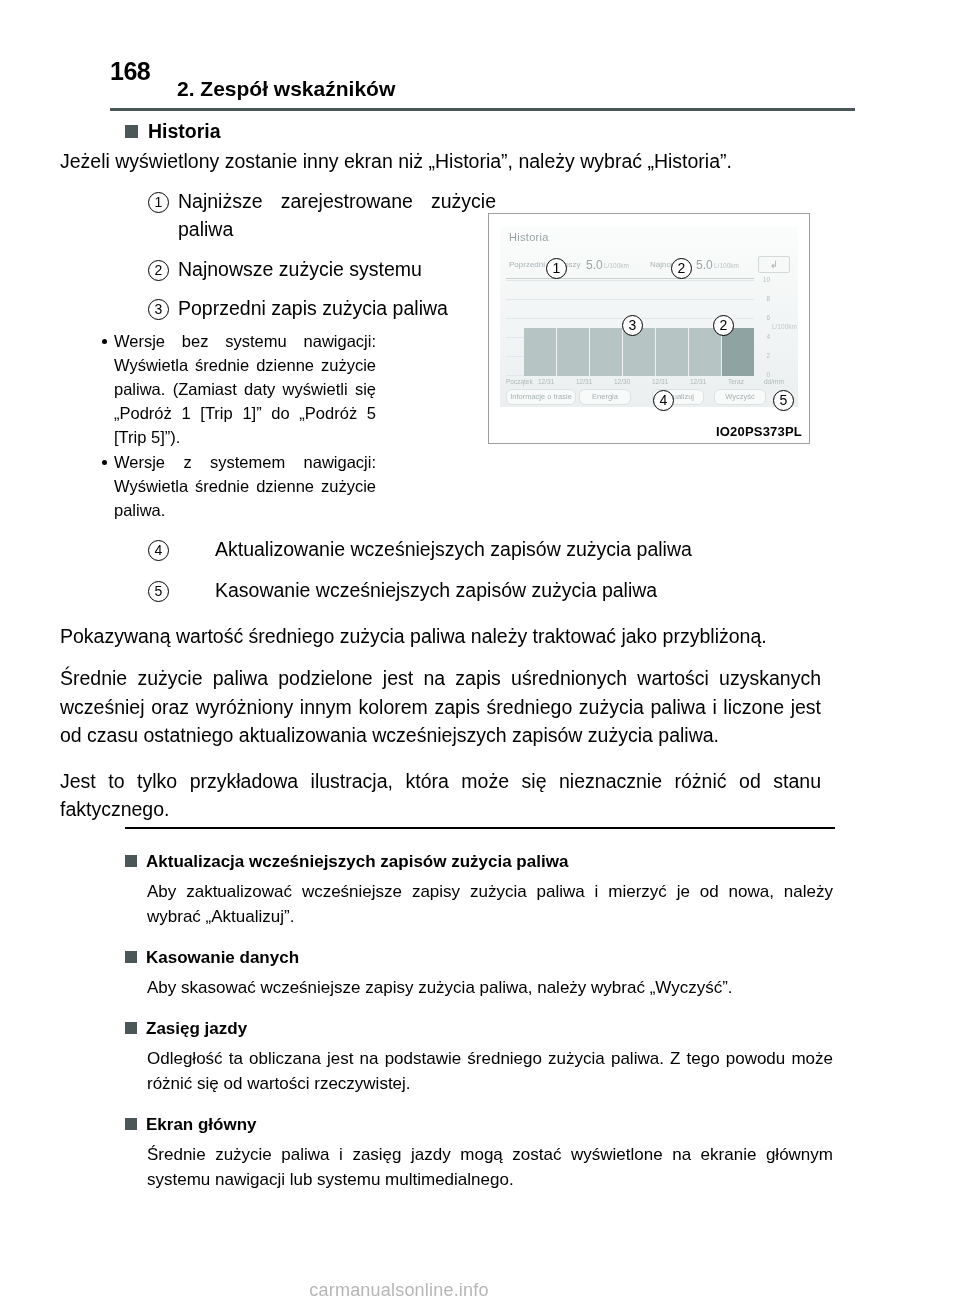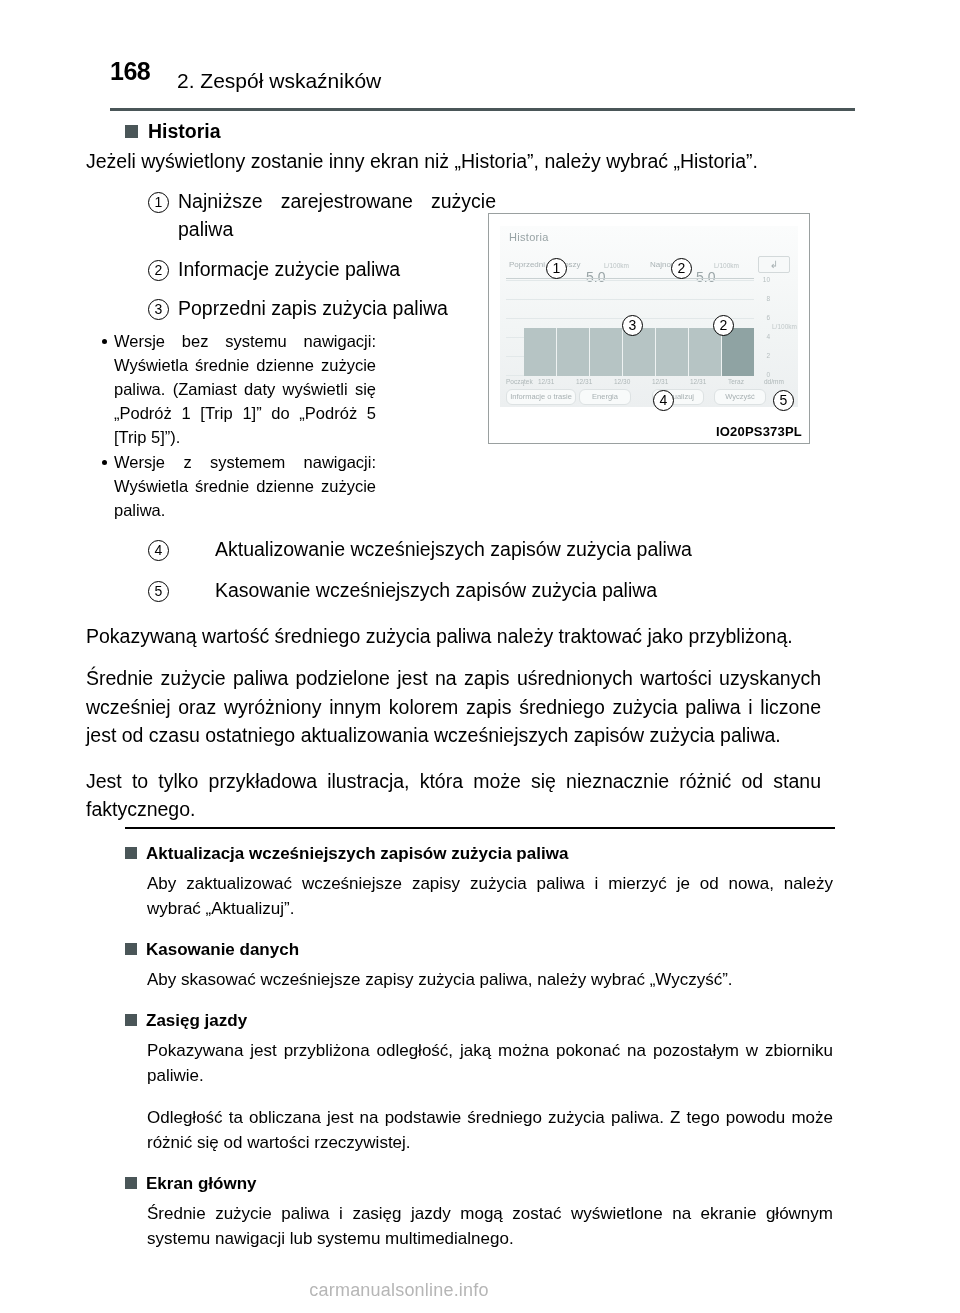--- a/index.html
+++ b/index.html
@@ -31,23 +31,23 @@
   }
   .page-number {
     position: absolute;
     left: 110px; bottom: 16px;
     font-size: 25px;
     font-weight: bold;
     letter-spacing: -0.5px;
   }
   .chapter-title {
     position: absolute;
-    left: 177px; bottom: 9px;
+    left: 177px; bottom: 1px;
     font-size: 21px;
-    font-weight: normal;
+    font-weight: bold;
   }
   .header-rule {
     position: absolute;
     left: 110px; top: 108px;
     width: 745px;
     height: 3px;
     background: #4a5658;
   }
 
   
@@ -70,21 +70,21 @@
     margin-top: 7px;
     flex: 0 0 auto;
   }
   .sec-head-text {
     font-size: 19.5px;
     font-weight: bold;
     line-height: 26px;
   }
 
   .para {
-    padding-left: 86px;
+    padding-left: 60px;
     padding-right: 125px;
     font-size: 19.5px;
     line-height: 28.5px;
     text-align: justify;
     margin: 3px 14px 0 0;
   }
 
   
   .numlist {
     padding-left: 148px;
@@ -164,24 +164,23 @@
     letter-spacing: .3px;
   }
   .scr-lbl {
     position: absolute;
     font-size: 8px;
     color: #aab3b5;
     white-space: nowrap;
   }
   .scr-val {
     position: absolute;
-    font-size: 14px;
+    font-size: 12px;
     color: #9ba6a8;
     white-space: nowrap;
-    margin-top: 11px;
   }
   .scr-unit {
     position: absolute;
     font-size: 6.5px;
     color: #bcc4c5;
     white-space: nowrap;
   }
   .back-btn {
     position: absolute;
     right: 8px; top: 30px;
@@ -292,21 +291,21 @@
   .sep-rule {
     position: absolute;
     left: 125px; top: 827px;
     width: 710px; height: 1.5px;
     background: #000;
   }
   .lower { position: absolute; left: 0; top: 838px; width: 960px; }
   .lo-head {
     display: flex; align-items: flex-start;
     padding-left: 125px;
-    margin-top: 4px;
+    margin-top: 12px;
   }
   .lo-bullet {
     width: 12px; height: 12px;
     background: #4a5658;
     margin-right: 9px;
     margin-top: 5px;
     flex: 0 0 auto;
   }
   .lo-head-text {
     font-size: 17px;
@@ -356,21 +355,21 @@
 
     <div class="numlist">
 
       <div class="numitem">
         <span class="circ">1</span>
         <span class="numitem-text">Najniższe zarejestrowane zużycie paliwa</span>
       </div>
 
       <div class="numitem">
         <span class="circ">2</span>
-        <span class="numitem-text">Informacje zużycie paliwa</span>
+        <span class="numitem-text">Najnowsze zużycie systemu</span>
       </div>
 
       <div class="numitem">
         <span class="circ">3</span>
         <span class="numitem-text">Poprzedni zapis zużycia paliwa</span>
       </div>
     </div>
 
     <div class="subbul">
       <div class="subbul-item">
@@ -485,21 +484,20 @@
     <div class="lo-head">
       <span class="lo-bullet"></span>
       <span class="lo-head-text">Kasowanie danych</span>
     </div>
     <p class="lo-para">Aby skasować wcześniejsze zapisy zużycia paliwa, należy wybrać „Wyczyść”.</p>
 
     <div class="lo-head">
       <span class="lo-bullet"></span>
       <span class="lo-head-text">Zasięg jazdy</span>
     </div>
-    <p class="lo-para">Pokazywana jest przybliżona odległość, jaką można pokonać na pozostałym w zbiorniku paliwie.</p>
     <p class="lo-para">Odległość ta obliczana jest na podstawie średniego zużycia paliwa. Z tego powodu może różnić się od wartości rzeczywistej.</p>
 
     <div class="lo-head">
       <span class="lo-bullet"></span>
       <span class="lo-head-text">Ekran główny</span>
     </div>
     <p class="lo-para">Średnie zużycie paliwa i zasięg jazdy mogą zostać wyświetlone na ekranie głównym systemu nawigacji lub systemu multimedialnego.</p>
   </div>
 
   <div class="footer-watermark">carmanualsonline.info</div>

